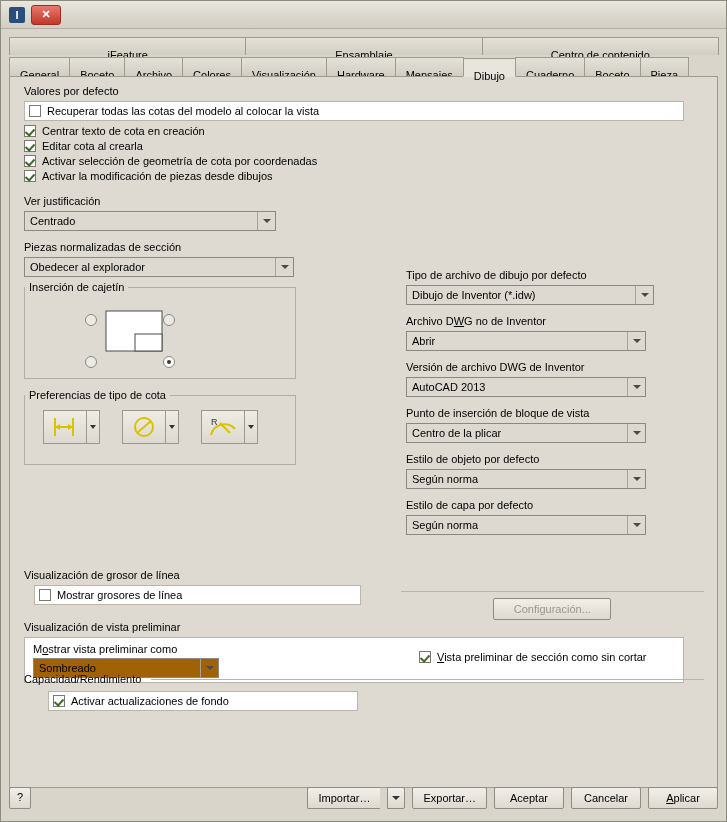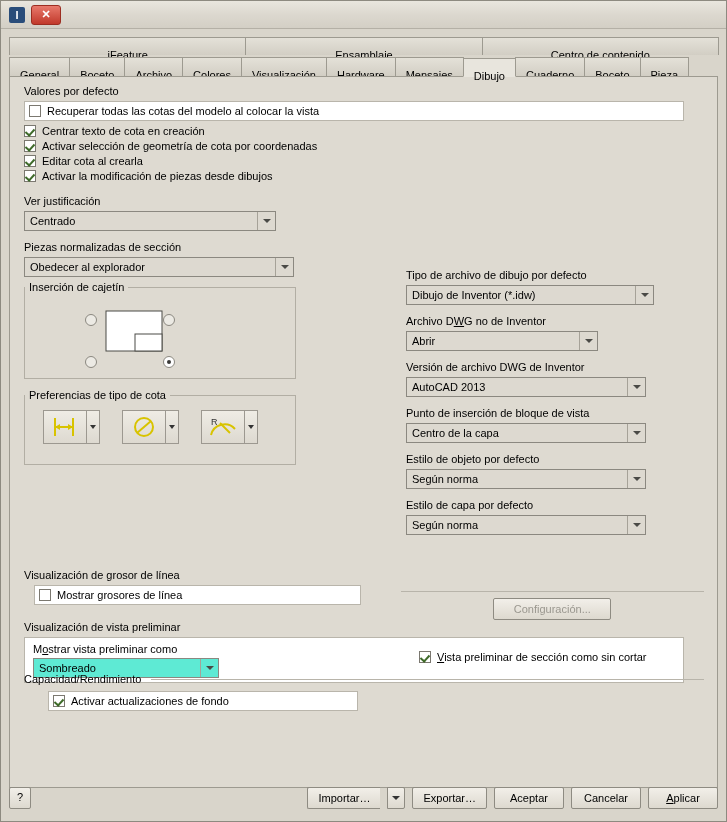--- a/index.html
+++ b/index.html
@@ -173,21 +173,21 @@
     align-items: center;
     justify-content: center;
   }
   .combo .arrow::after {
     content: "";
     border-left: 4px solid transparent;
     border-right: 4px solid transparent;
     border-top: 4px solid #4a4a46;
   }
   .combo.white {
-    background: #5eead4;
+    background: #a16207;
   }
   
   .fieldset {
     border: 1px solid #b2aea4;
     position: relative;
     margin-top: 10px;
     padding: 14px 10px 10px 10px;
     box-sizing: border-box;
   }
   .fieldset > .legend {
@@ -344,25 +344,25 @@
           <span>Recuperar todas las cotas del modelo al colocar la vista</span>
         </div>
       </div>
 
       <div class="chk-row">
         <span class="chk checked"></span>
         <span>Centrar texto de cota en creación</span>
       </div>
       <div class="chk-row">
         <span class="chk checked"></span>
-        <span>Activar selección de geometría de cota por coordenadas</span>
+        <span>Editar cota al crearla</span>
       </div>
       <div class="chk-row">
         <span class="chk checked"></span>
-        <span>Editar cota al crearla</span>
+        <span>Activar selección de geometría de cota por coordenadas</span>
       </div>
       <div class="chk-row">
         <span class="chk checked"></span>
         <span>Activar la modificación de piezas desde dibujos</span>
       </div>
 
       <div style="height:10px;"></div>
 
       <div class="section-label">Ver justificación</div>
       <div class="combo" style="width:252px;">
@@ -432,36 +432,36 @@
 
     <div style="position:absolute; left:396px; top:192px; width:290px;">
       <div class="section-label">Tipo de archivo de dibujo por defecto</div>
       <div class="combo" style="width:248px;">
         <span>Dibujo de Inventor (*.idw)</span>
         <span class="arrow"></span>
       </div>
 
       <div style="height:10px;"></div>
       <div class="section-label">Archivo D<span class="u">W</span>G no de Inventor</div>
-      <div class="combo" style="width:192px;">
+      <div class="combo" style="width:240px;">
         <span>Abrir</span>
         <span class="arrow"></span>
       </div>
 
       <div style="height:10px;"></div>
       <div class="section-label">Versión de archivo DWG de Inventor</div>
       <div class="combo" style="width:240px;">
         <span>AutoCAD 2013</span>
         <span class="arrow"></span>
       </div>
 
       <div style="height:10px;"></div>
       <div class="section-label">Punto de inserción de bloque de vista</div>
       <div class="combo" style="width:240px;">
-        <span>Centro de la capa</span>
+        <span>Centro de la plicar</span>
         <span class="arrow"></span>
       </div>
 
       <div style="height:10px;"></div>
       <div class="section-label">Estilo de objeto por defecto</div>
       <div class="combo" style="width:240px;">
         <span>Según norma</span>
         <span class="arrow"></span>
       </div>
 

